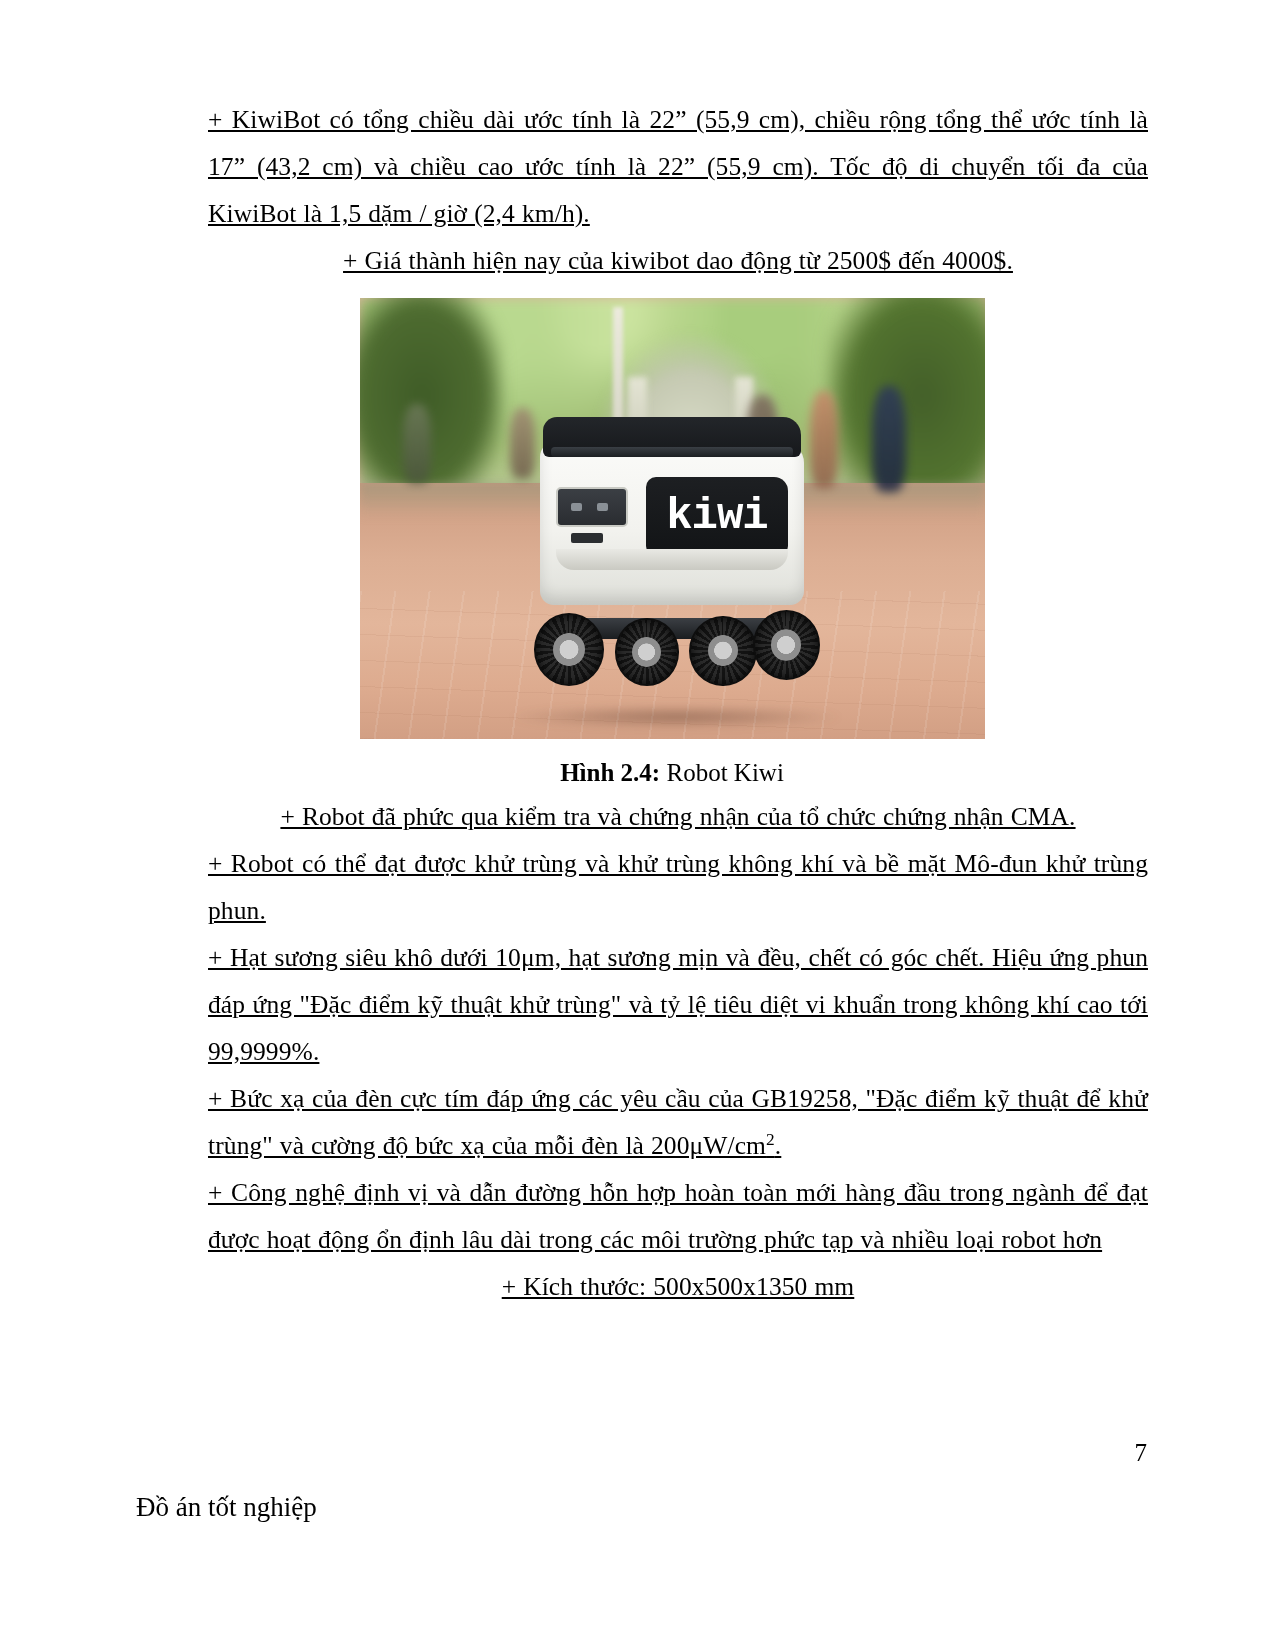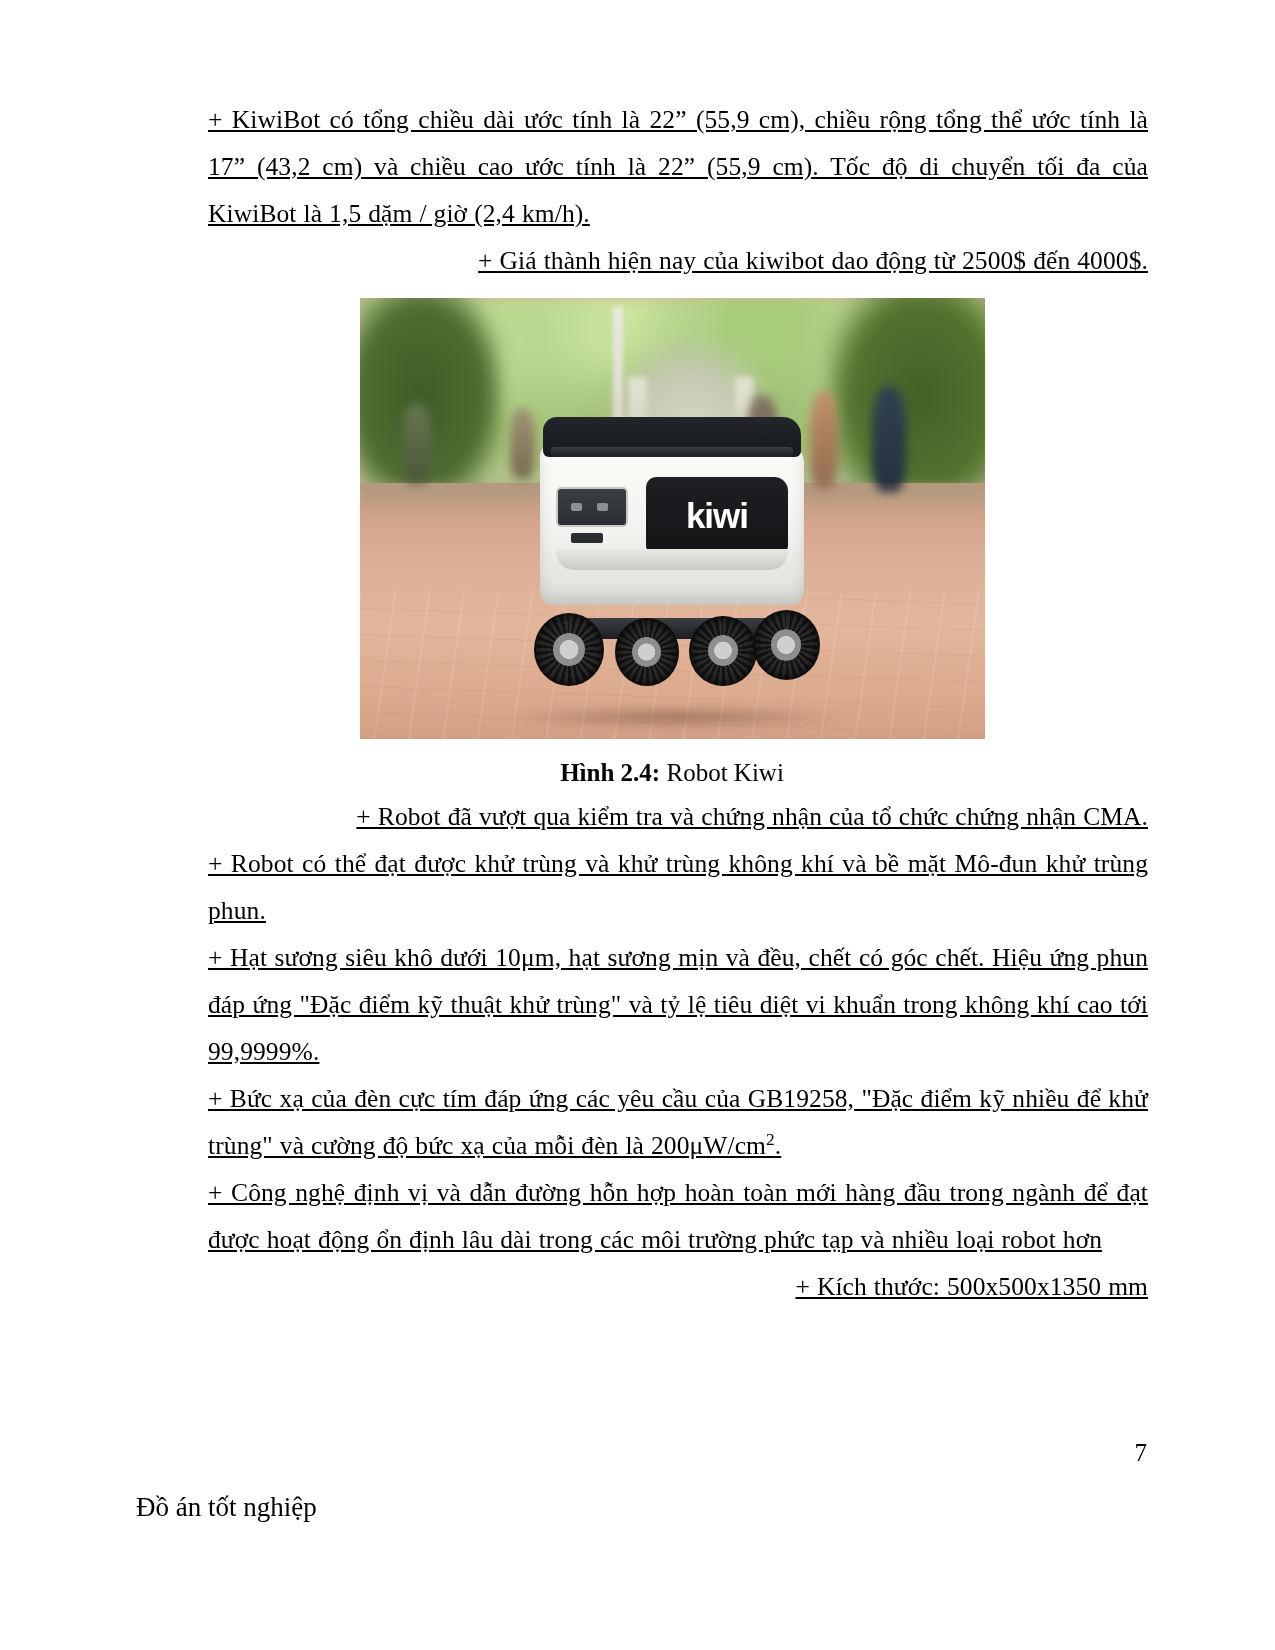--- a/index.html
+++ b/index.html
@@ -35,21 +35,21 @@
   .para {
     font-size: 25.5px;
     line-height: 47px;
     text-align: justify;
     text-justify: inter-word;
     margin: 0 0 0 0;
     letter-spacing: 0.1px;
     word-spacing: 0.5px;
     text-decoration: underline;
   }
-  .para.nojustify { text-align: right; }
+  .para.nojustify { text-align: center; }
 
   .indent-plus { text-indent: 0; padding-left: 12px; }
   .indent-dash { text-indent: 0; padding-left: 0px; }
 
   
   .figure {
     margin: 14px 0 0 0;
     text-align: center;
   }
   .figure-img-wrap {
@@ -165,23 +165,23 @@
   .face-eye.l { left: 20%; }
   .face-eye.r { left: 58%; }
   .logo-panel {
     position: absolute; left: 40%; top: 22%; width: 54%; height: 48%;
     background: linear-gradient(180deg, #1d1f22 0%, #121416 100%);
     border-radius: 10px 14px 10px 10px;
     display: flex; align-items: center; justify-content: center;
   }
   .logo-text {
     color: #ffffff;
-    font-family: Liberation Sans, sans-serif;
+    font-family: Liberation Mono, monospace;
     font-weight: bold;
-    font-size: 35px;
+    font-size: 44px;
     letter-spacing: -1px;
   }
   .small-badge {
     position: absolute; left: 12%; top: 56%; width: 12%; height: 6%;
     background: #2b2e31; border-radius: 2px;
   }
   .body-skirt {
     position: absolute; left: 6%; top: 66%; width: 88%; height: 13%;
     background: linear-gradient(180deg, #e9e9e4 0%, #c9c9c2 100%);
     border-radius: 0 0 18px 18px;
@@ -294,27 +294,27 @@
         </div>
       </div>
 
       <div class="figure-caption">
         <span class="cap-label">Hình 2.4:</span>
         <span>Robot Kiwi</span>
       </div>
     </div>
 
 
-    <p class="para indent-plus nojustify">+ Robot đã vượt qua kiểm tra và chứng nhận của tổ chức chứng nhận CMA.</p>
+    <p class="para indent-plus nojustify">+ Robot đã phức qua kiểm tra và chứng nhận của tổ chức chứng nhận CMA.</p>
 
     <p class="para indent-plus">+ Robot có thể đạt được khử trùng và khử trùng không khí và  bề mặt Mô-đun khử trùng phun.</p>
 
     <p class="para indent-plus">+ Hạt sương siêu khô dưới 10μm, hạt sương mịn và đều, chết có góc chết. Hiệu ứng phun đáp ứng "Đặc điểm kỹ thuật khử trùng" và tỷ lệ tiêu diệt vi khuẩn trong không khí cao tới 99,9999%.</p>
 
-    <p class="para indent-plus"><span>+ Bức xạ của đèn cực tím đáp ứng các yêu cầu của GB19258,  "Đặc điểm kỹ nhiều để khử trùng" và cường độ bức xạ của mỗi đèn là 200μW/cm</span><sup>2</sup><span>.</span></p>
+    <p class="para indent-plus"><span>+ Bức xạ của đèn cực tím đáp ứng các yêu cầu của GB19258,  "Đặc điểm kỹ thuật để khử trùng" và cường độ bức xạ của mỗi đèn là 200μW/cm</span><sup>2</sup><span>.</span></p>
 
     <p class="para indent-plus">+ Công nghệ định vị và dẫn đường hỗn hợp hoàn toàn mới hàng đầu trong ngành để đạt được hoạt động ổn định lâu dài trong các môi trường phức tạp và nhiều loại robot hơn</p>
 
     <p class="para indent-plus nojustify">+ Kích thước: 500x500x1350 mm</p>
 
   </div>
 
   <div class="page-number">7</div>
 
   <div class="footer-text">Đồ án tốt nghiệp</div>

